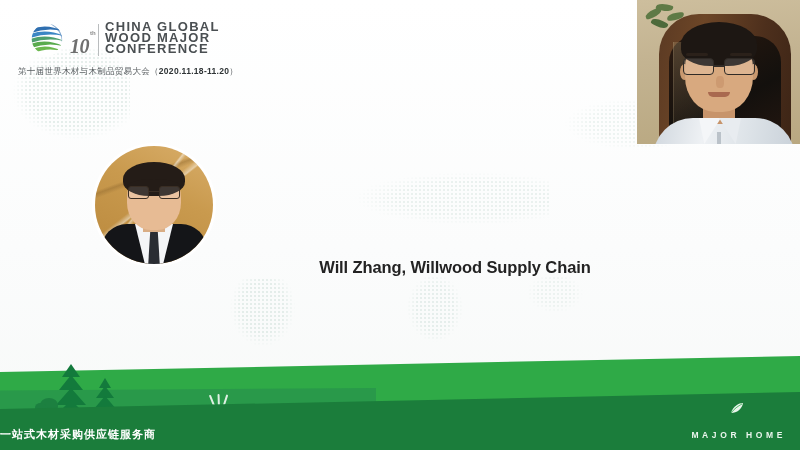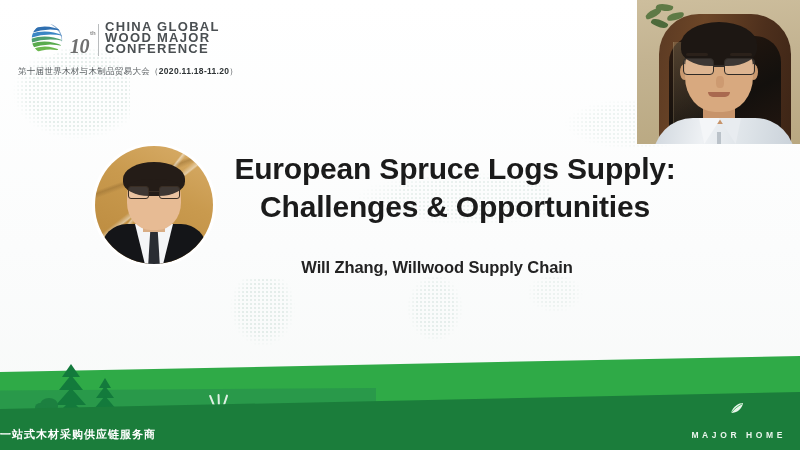--- a/index.html
+++ b/index.html
@@ -76,21 +76,21 @@
   .p-shirt{ position:absolute; left:40px; top:78px; width:38px; height:40px;
       background:#f4f5f7; clip-path:polygon(0 0,100% 0,74% 100%,26% 100%); }
   .p-tie{ position:absolute; left:53px; top:86px; width:12px; height:36px;
       background:#2a2d33; clip-path:polygon(18% 0,82% 0,100% 100%,0 100%); }
   .p-neck{ position:absolute; left:48px; top:72px; width:22px; height:14px; background:#d9ad85; }
 
   
   .title{ position:absolute; left:215px; top:150px; width:480px; text-align:center;
       font-size:30px; font-weight:700; color:#1b1b1b; line-height:38px;
       letter-spacing:-.2px; }
-  .subtitle{ position:absolute; left:197px; top:258px; width:480px; text-align:center;
+  .subtitle{ position:absolute; left:215px; top:258px; width:480px; text-align:center;
       font-size:16.5px; font-weight:700; color:#232323; letter-spacing:-.1px; }
 
   
   .hill-mid{ position:absolute; left:0; bottom:0; width:100%; height:100px;
       background:#2faa47; clip-path:polygon(0 22%,100% 6%,100% 100%,0 100%); }
   .hill-dark{ position:absolute; left:0; bottom:0; width:100%; height:66px;
       background:#1b7d3b; clip-path:polygon(0 38%,100% 12%,100% 100%,0 100%); }
   .hill-shade{ position:absolute; left:0; bottom:0; width:100%; height:90px;
       background:#29994a; clip-path:polygon(0 34%,47% 31%,47% 100%,0 100%); }
 
@@ -229,24 +229,20 @@
     <div class="p-neck"></div>
     <div class="p-head"></div>
     <div class="p-hair"></div>
     <div class="p-glass">
         <i></i>
         <i></i>
         <b></b>
       </div>
   </div>
 
-  <div class="title">
-    <div>European Spruce Logs Supply:</div>
-    <div>Challenges &amp; Opportunities</div>
-  </div>
   <div class="subtitle">Will Zhang, Willwood Supply Chain</div>
 
   <div class="hill-mid"></div>
   <div class="hill-shade"></div>
 
   <div class="tree tree-a">
     <span style="border-width:0 9px 13px 9px;  top:0px;"></span>
     <span style="border-width:0 12px 15px 12px; top:11px;"></span>
     <span style="border-width:0 15px 17px 15px; top:24px;"></span>
     <span style="border-width:0 18px 18px 18px; top:36px;"></span>

